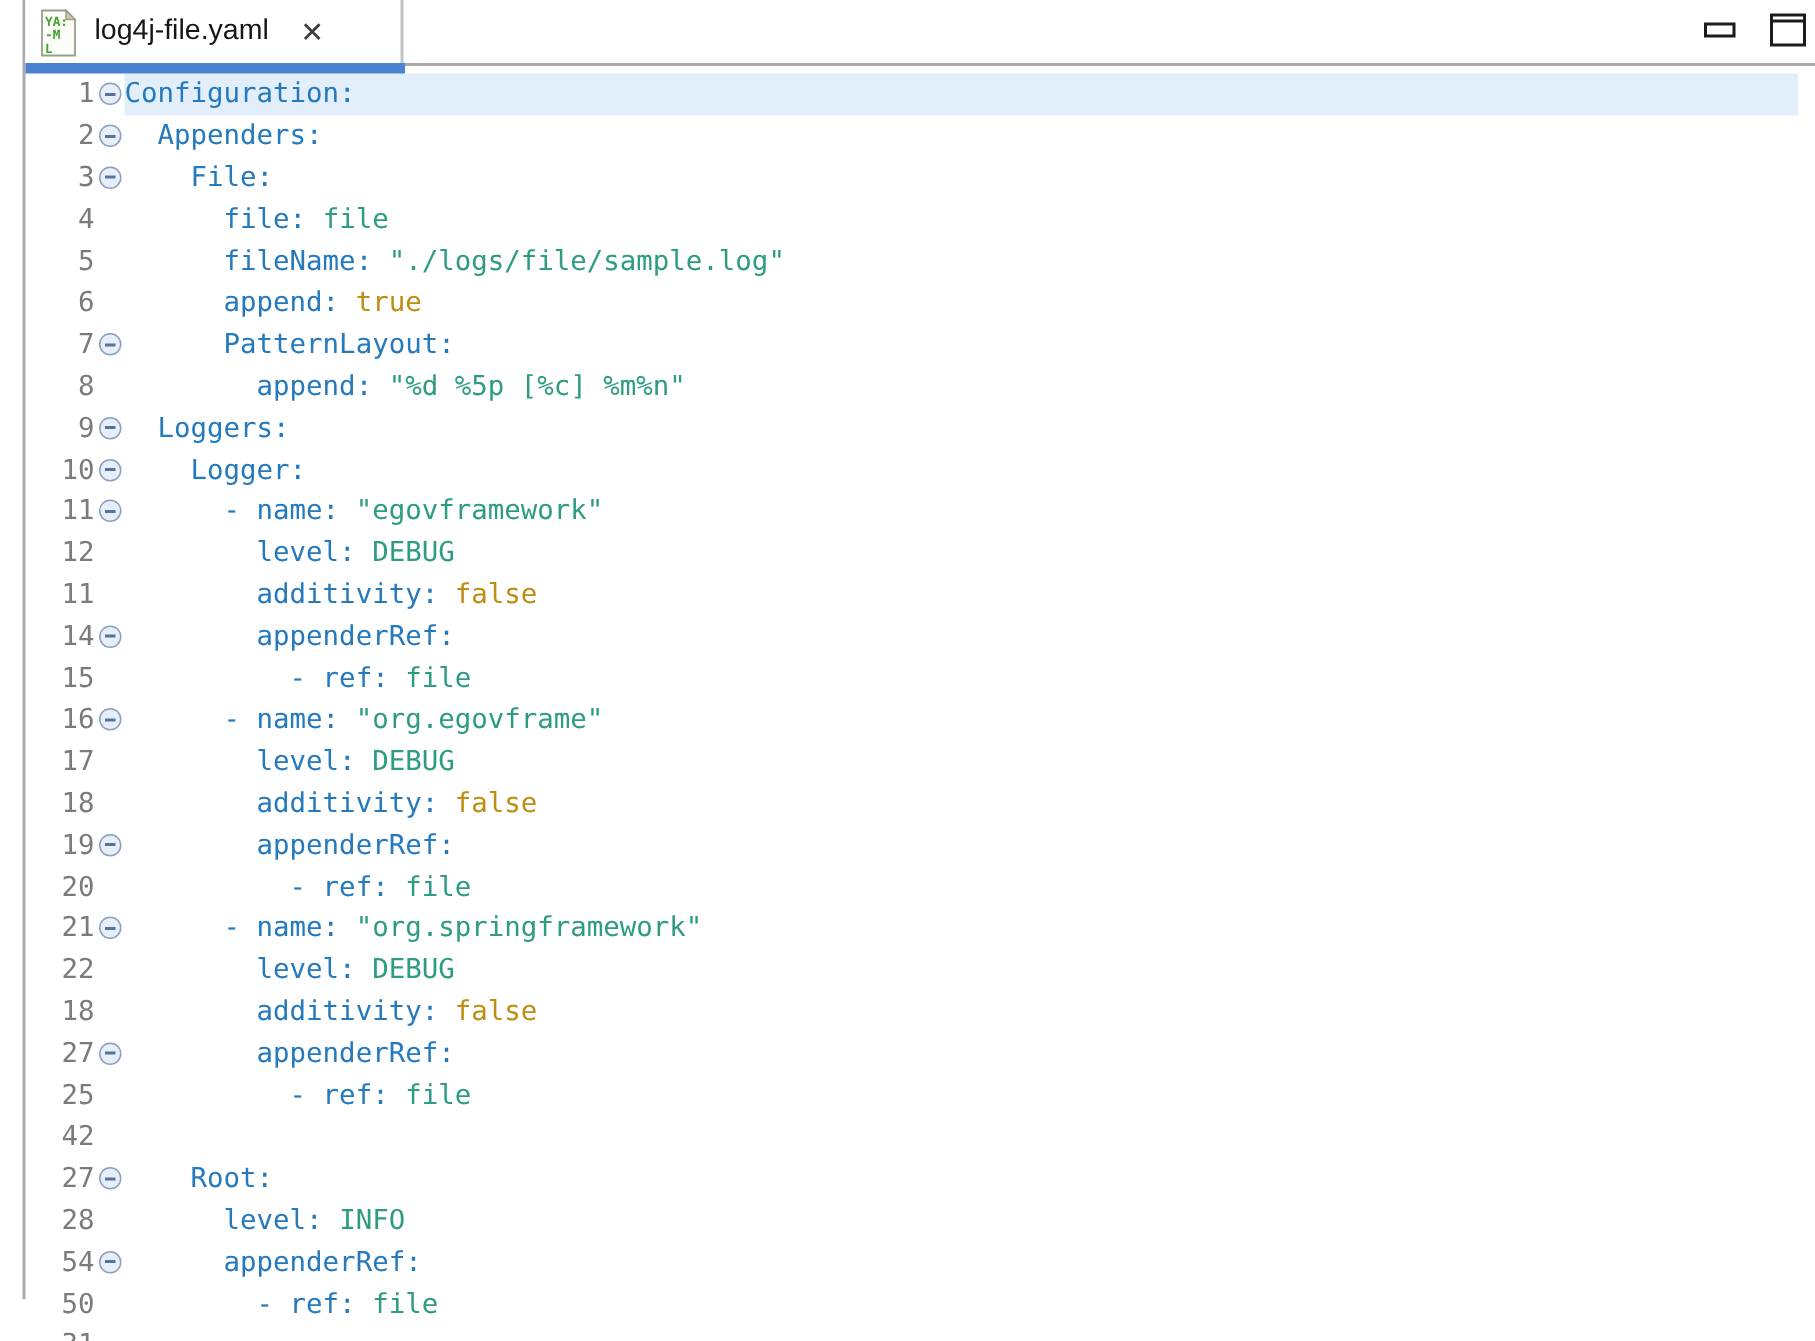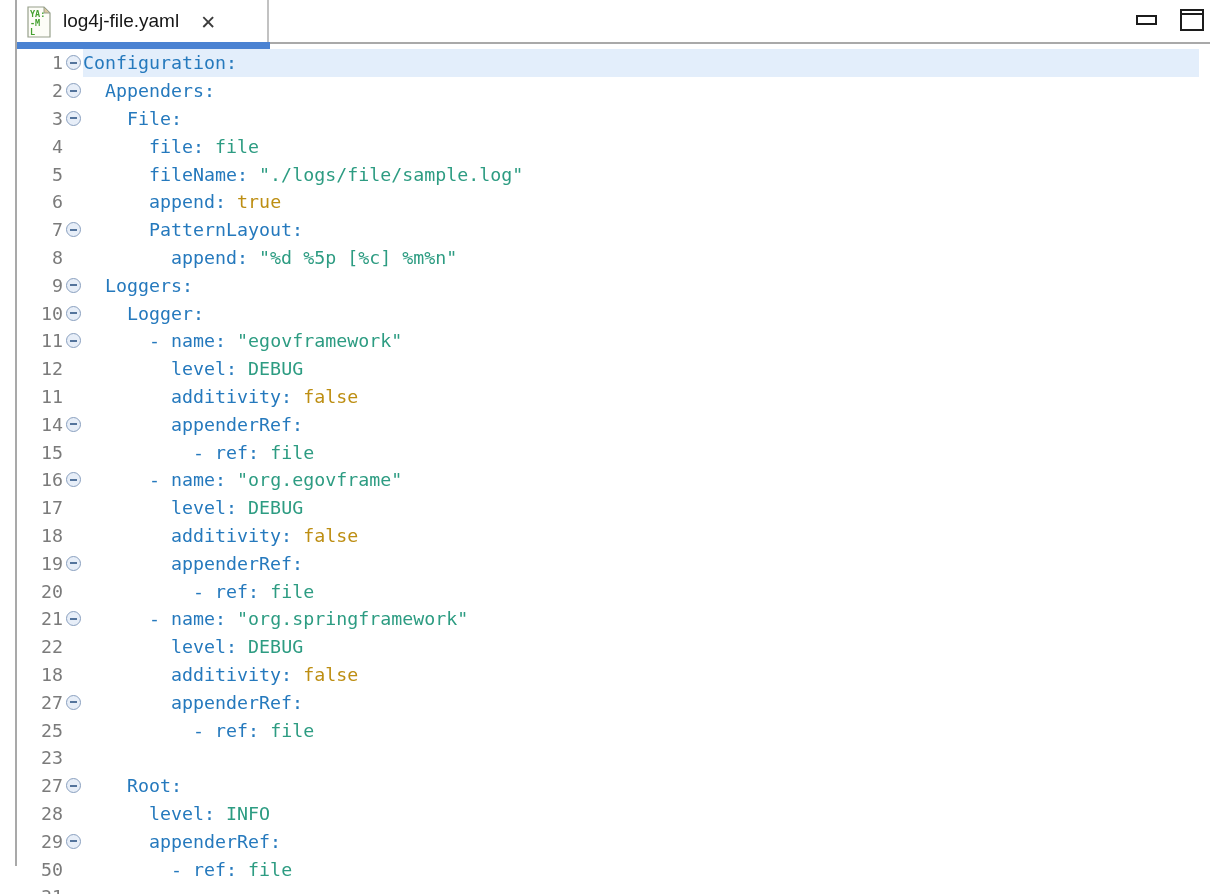--- a/index.html
+++ b/index.html
@@ -295,21 +295,21 @@
         <div class="row">
     <span class="ln">25</span>
     <span class="fold">
       <span class="fold-circle" style="visibility: hidden;">
               <span class="minus"></span>
             </span>
     </span>
     <span class="code"><span class="tk-key">          - ref:</span><span class="tk-plain"> </span><span class="tk-val">file</span></span>
   </div>
         <div class="row">
-    <span class="ln">23</span>
+    <span class="ln">42</span>
     <span class="fold">
       <span class="fold-circle" style="visibility: hidden;">
               <span class="minus"></span>
             </span>
     </span>
     <span class="code"></span>
   </div>
         <div class="row">
     <span class="ln">27</span>
     <span class="fold">
@@ -322,21 +322,21 @@
         <div class="row">
     <span class="ln">28</span>
     <span class="fold">
       <span class="fold-circle" style="visibility: hidden;">
               <span class="minus"></span>
             </span>
     </span>
     <span class="code"><span class="tk-key">      level:</span><span class="tk-plain"> </span><span class="tk-val">INFO</span></span>
   </div>
         <div class="row">
-    <span class="ln">29</span>
+    <span class="ln">54</span>
     <span class="fold">
       <span class="fold-circle">
               <span class="minus"></span>
             </span>
     </span>
     <span class="code"><span class="tk-key">      appenderRef:</span></span>
   </div>
         <div class="row">
     <span class="ln">50</span>
     <span class="fold">

